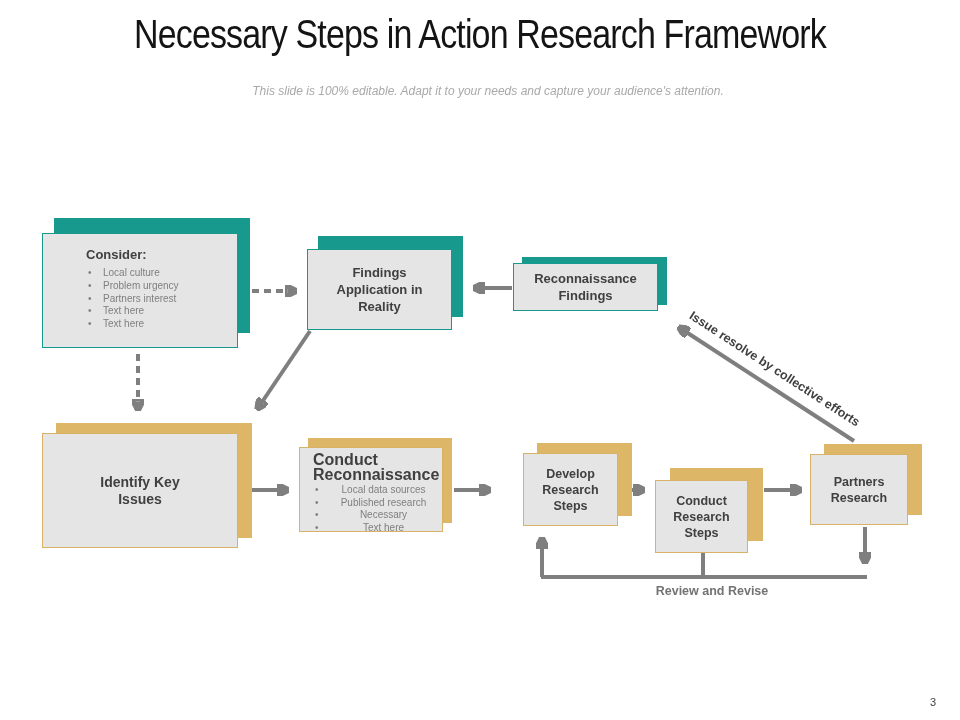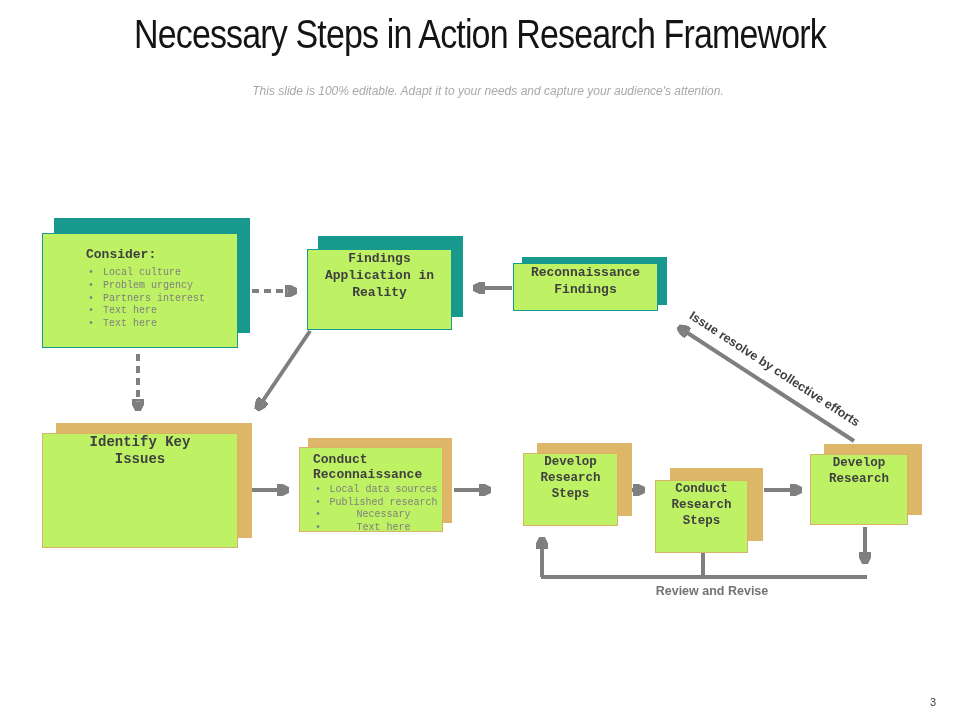--- a/index.html
+++ b/index.html
@@ -15,37 +15,37 @@
   }
   .subtitle{
     position:absolute;top:76px;left:0;width:960px;text-align:center;
     font-size:12px;font-style:italic;color:#a9a9a9;margin:8px;
   }
   
   svg.arrows{position:absolute;left:0;top:0;z-index:1;}
   svg.arrows path{fill:none;stroke:#7f7f7f;stroke-width:4;}
   svg.arrows path.dashed{stroke-dasharray:7 5;}
   
-  .box{position:absolute;background:#bef264;z-index:2;box-sizing:border-box;font-family:Liberation Mono, monospace;}
-  .box.center{display:flex;align-items:flex-start;justify-content:center;text-align:center;}
+  .box{position:absolute;background:#e5e5e5;z-index:2;box-sizing:border-box;}
+  .box.center{display:flex;align-items:center;justify-content:center;text-align:center;}
   .teal{border:1px solid #17998d;box-shadow:11px -13px 0 0 #17998d;}
   .gold{border:1px solid #d8b266;box-shadow:14px -10px 0 0 #ddb668;}
   .box-label{font-size:13px;font-weight:bold;color:#404040;line-height:17px;}
   .box-heading{font-size:13px;font-weight:bold;color:#404040;margin:0;}
   .bullets{list-style:none;margin:5px 0 0;padding:0;}
   .bullets li{position:relative;padding-left:17px;font-size:10px;color:#7f7f7f;line-height:12.8px;}
   .bullets li::before{content:"\2022";position:absolute;left:2px;top:0;}
   
   .b-consider{left:42px;top:233px;width:196px;height:115px;box-shadow:12px -15px 0 0 #17998d;padding:13px 8px 8px 43px;}
   .b-findings{left:307px;top:249px;width:145px;height:81px;}
   .b-communication{left:513px;top:263px;width:145px;height:48px;box-shadow:9px -6px 0 0 #17998d;}
   .b-identify{left:42px;top:433px;width:196px;height:115px;}
   .b-identify .box-label{font-size:14px;width:120px;}
   .b-recon{left:299px;top:447px;width:144px;height:85px;box-shadow:9px -9px 0 0 #ddb668;padding:5px 4px 4px 13px;}
-  .b-recon .box-heading{font-size:13px;line-height:14.5px;}
+  .b-recon .box-heading{font-size:16px;line-height:14.5px;}
   .b-recon .bullets{margin-top:2px;text-align:center;}
   .b-recon .bullets li{padding-left:16px;line-height:12.6px;}
   .b-develop{left:523px;top:453px;width:95px;height:73px;}
   .b-conduct{left:655px;top:480px;width:93px;height:73px;box-shadow:15px -12px 0 0 #ddb668;}
   .b-analyze{left:810px;top:454px;width:98px;height:71px;}
   .b-develop .box-label,.b-conduct .box-label,.b-analyze .box-label{font-size:12.5px;line-height:16px;}
   
   .diag-label{
     position:absolute;left:652px;top:362px;width:245px;text-align:center;z-index:2;
     transform:rotate(33deg);transform-origin:center;
@@ -121,18 +121,18 @@
 
 <div class="box gold center b-develop">
   <span class="box-label" style="width:70px;">Develop Research Steps</span>
 </div>
 
 <div class="box gold center b-conduct">
   <span class="box-label" style="width:70px;">Conduct Research Steps</span>
 </div>
 
 <div class="box gold center b-analyze">
-  <span class="box-label" style="width:75px;">Develop Research</span>
+  <span class="box-label" style="width:75px;">Partners Research</span>
 </div>
 
 <div class="diag-label">Issue resolve by collective efforts</div>
 <div class="loop-label">Review and Revise</div>
 <div class="page-number">3</div>
 
 </body></html>

